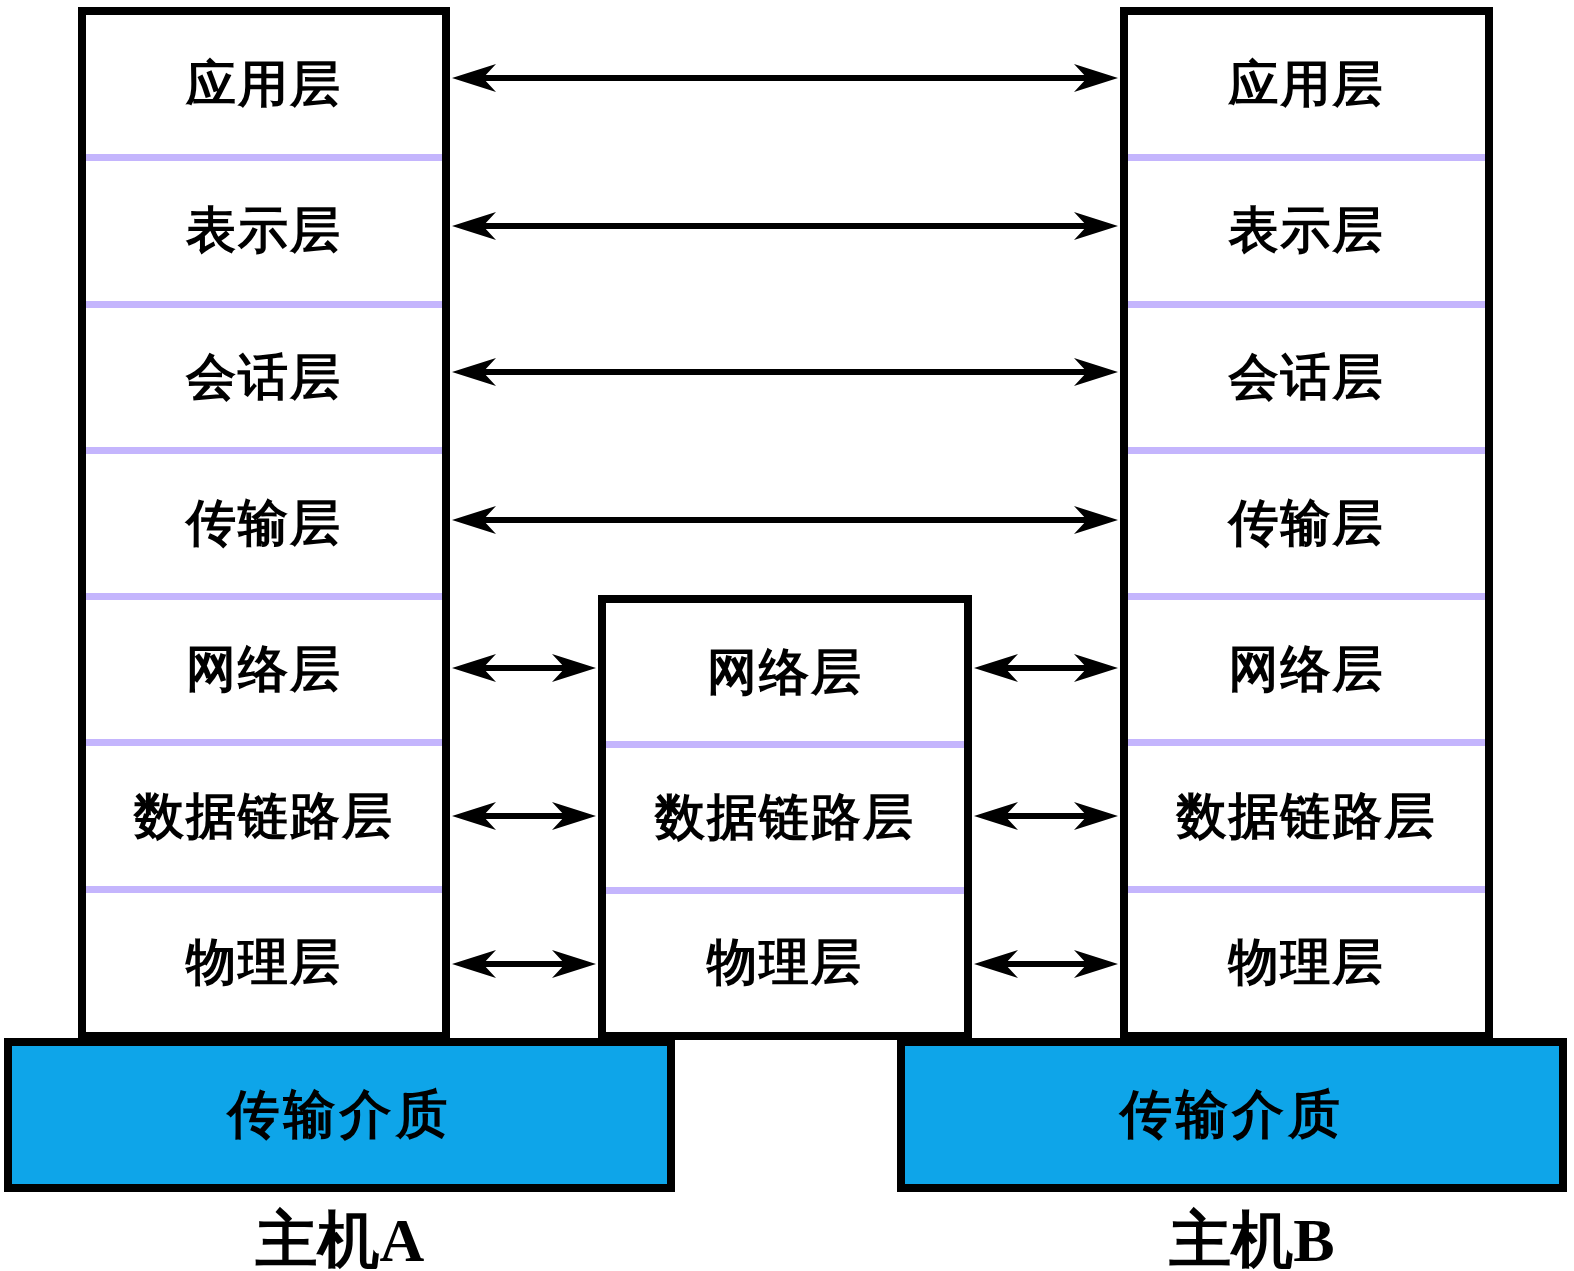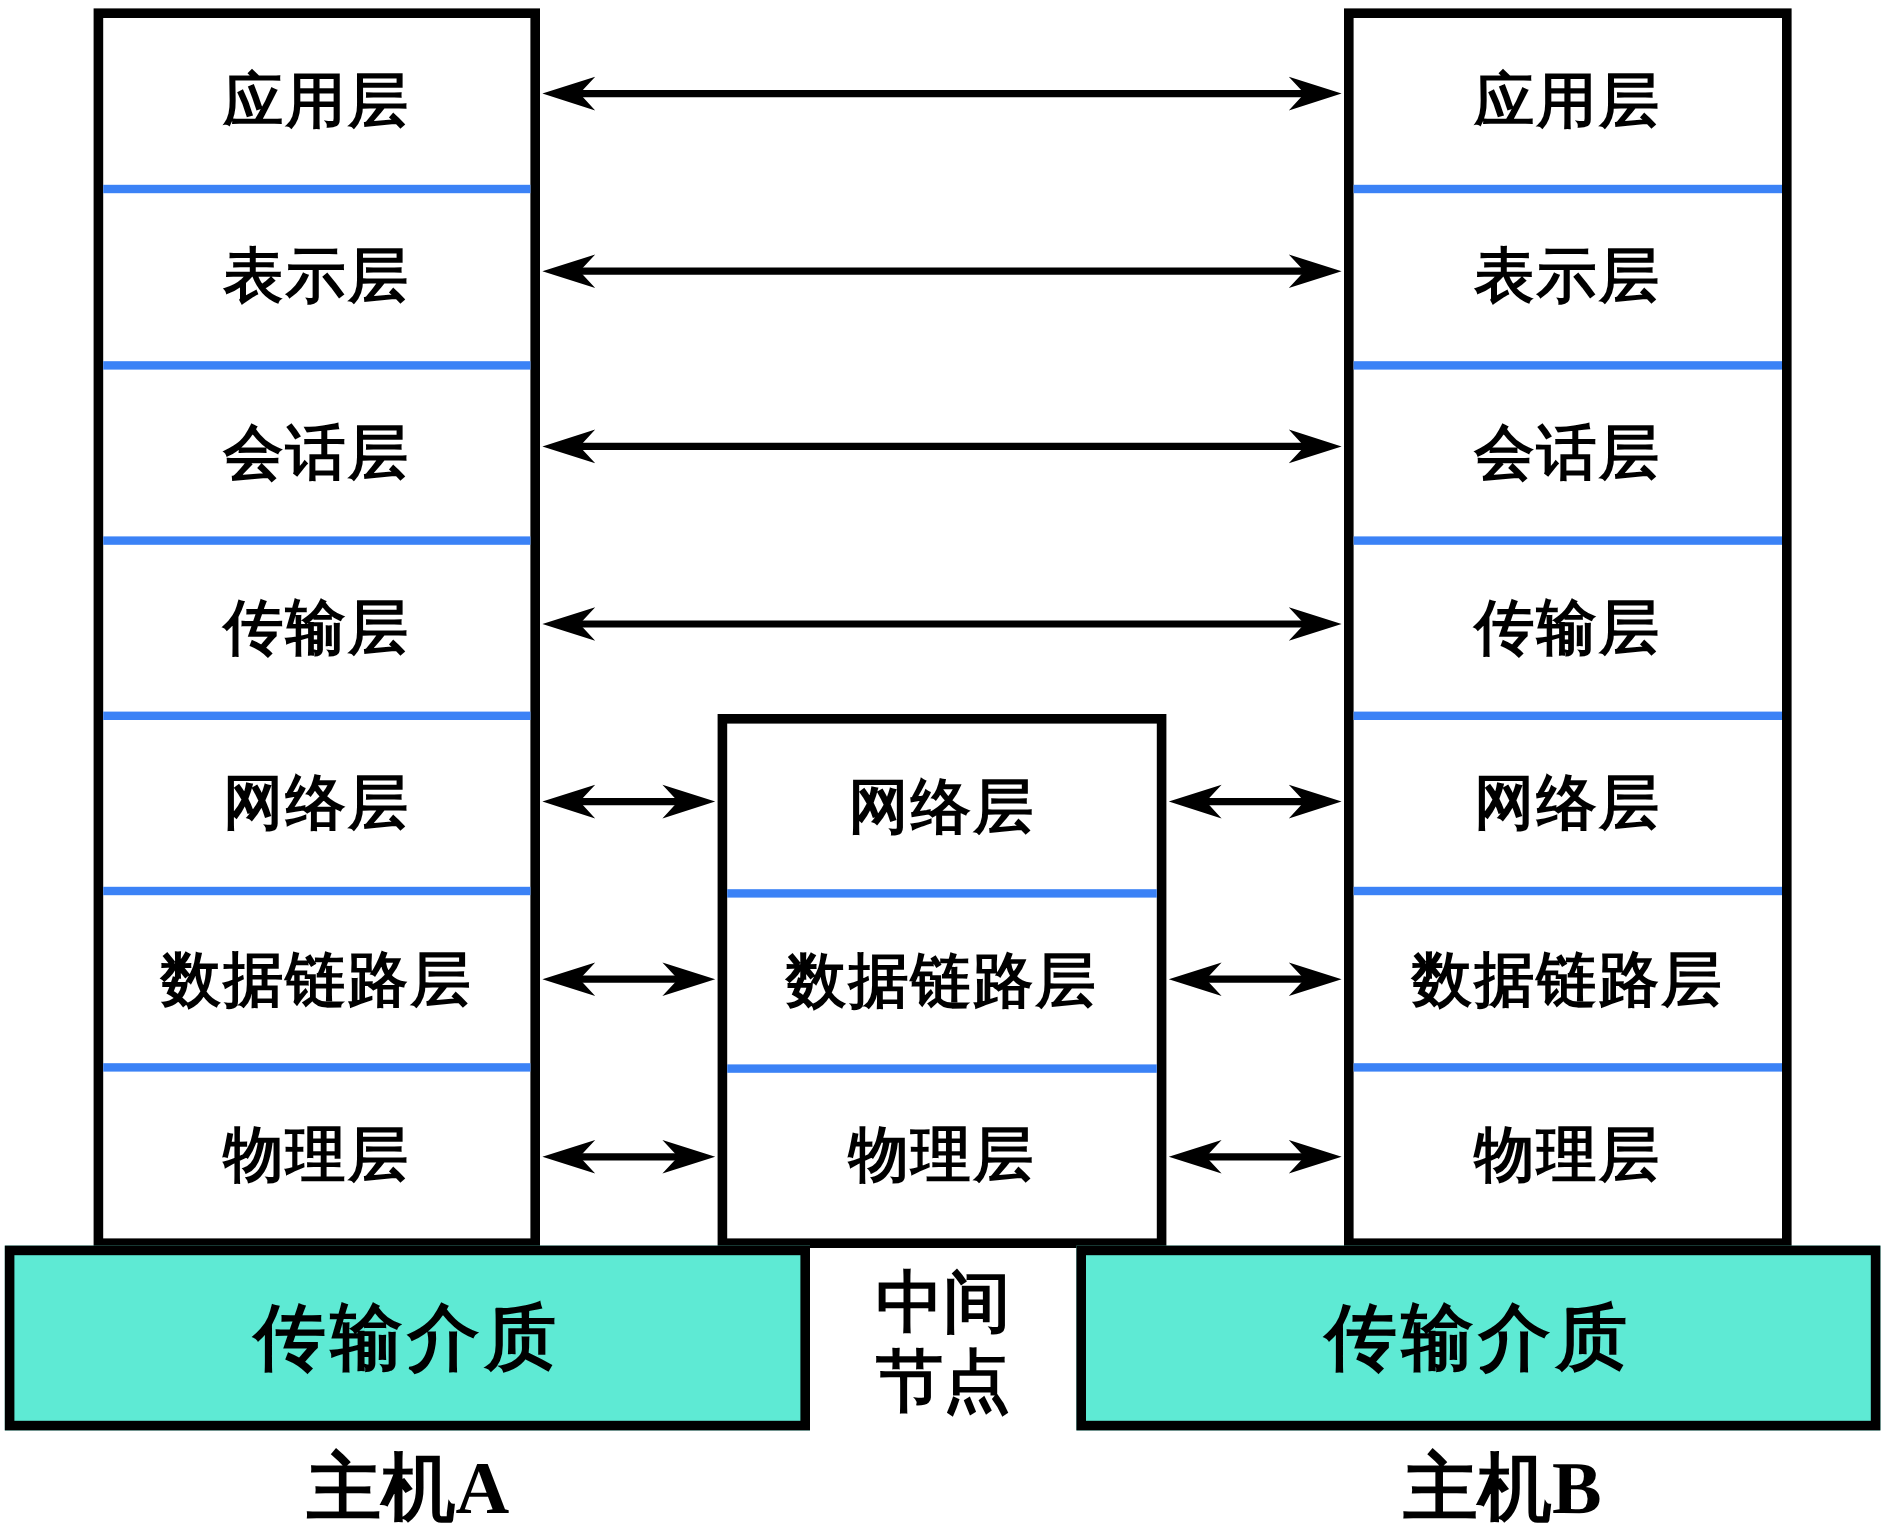--- a/index.html
+++ b/index.html
@@ -31,32 +31,32 @@
   .layer-row {
     flex: 1 1 0;
     display: flex;
     align-items: center;
     justify-content: center;
     font-size: 50px;
     font-weight: bold;
     letter-spacing: 2px;
     white-space: nowrap;
   }
-  .layer-row + .layer-row { border-top: 7px solid #3b82f6; }
+  .layer-row + .layer-row { border-top: 7px solid #c4b5fd; }
   
   .medium-box {
     position: absolute;
     top: 1038px;
     height: 154px;
     border: 8px solid #000000;
-    background: #5eead4;
+    background: #0ea5e9;
     display: flex;
     align-items: center;
     justify-content: center;
-    font-size: 60px;
+    font-size: 52px;
     font-weight: bold;
     letter-spacing: 4px;
     font-family: Liberation Serif, serif;
   }
   .medium-a { left: 4px;   width: 671px; }
   .medium-b { left: 897px; width: 670px; }
   .mid-node-label {
     position: absolute;
     left: 675px;
     top: 1046px;
@@ -121,24 +121,20 @@
     <div class="layer-row">物理层</div>
   </div>
 
   <div class="medium-box medium-a">
     <span>传输介质</span>
   </div>
   <div class="medium-box medium-b">
     <span>传输介质</span>
   </div>
 
-  <div class="mid-node-label">
-    <div>中间</div>
-    <div>节点</div>
-  </div>
 
   <div class="host-label host-label-a">主机A</div>
   <div class="host-label host-label-b">主机B</div>
 
   <svg class="arrow-layer" id="arrow-layer" viewBox="0 0 1574 1271" xmlns="http://www.w3.org/2000/svg">
       <g>
         <line x1="480" y1="78" x2="1090" y2="78" stroke="#000000" stroke-width="6"></line>
         <polygon points="452,78 496,64 483,78 496,92" fill="#000000"></polygon>
         <polygon points="1118,78 1074,64 1087,78 1074,92" fill="#000000"></polygon>
       </g>

